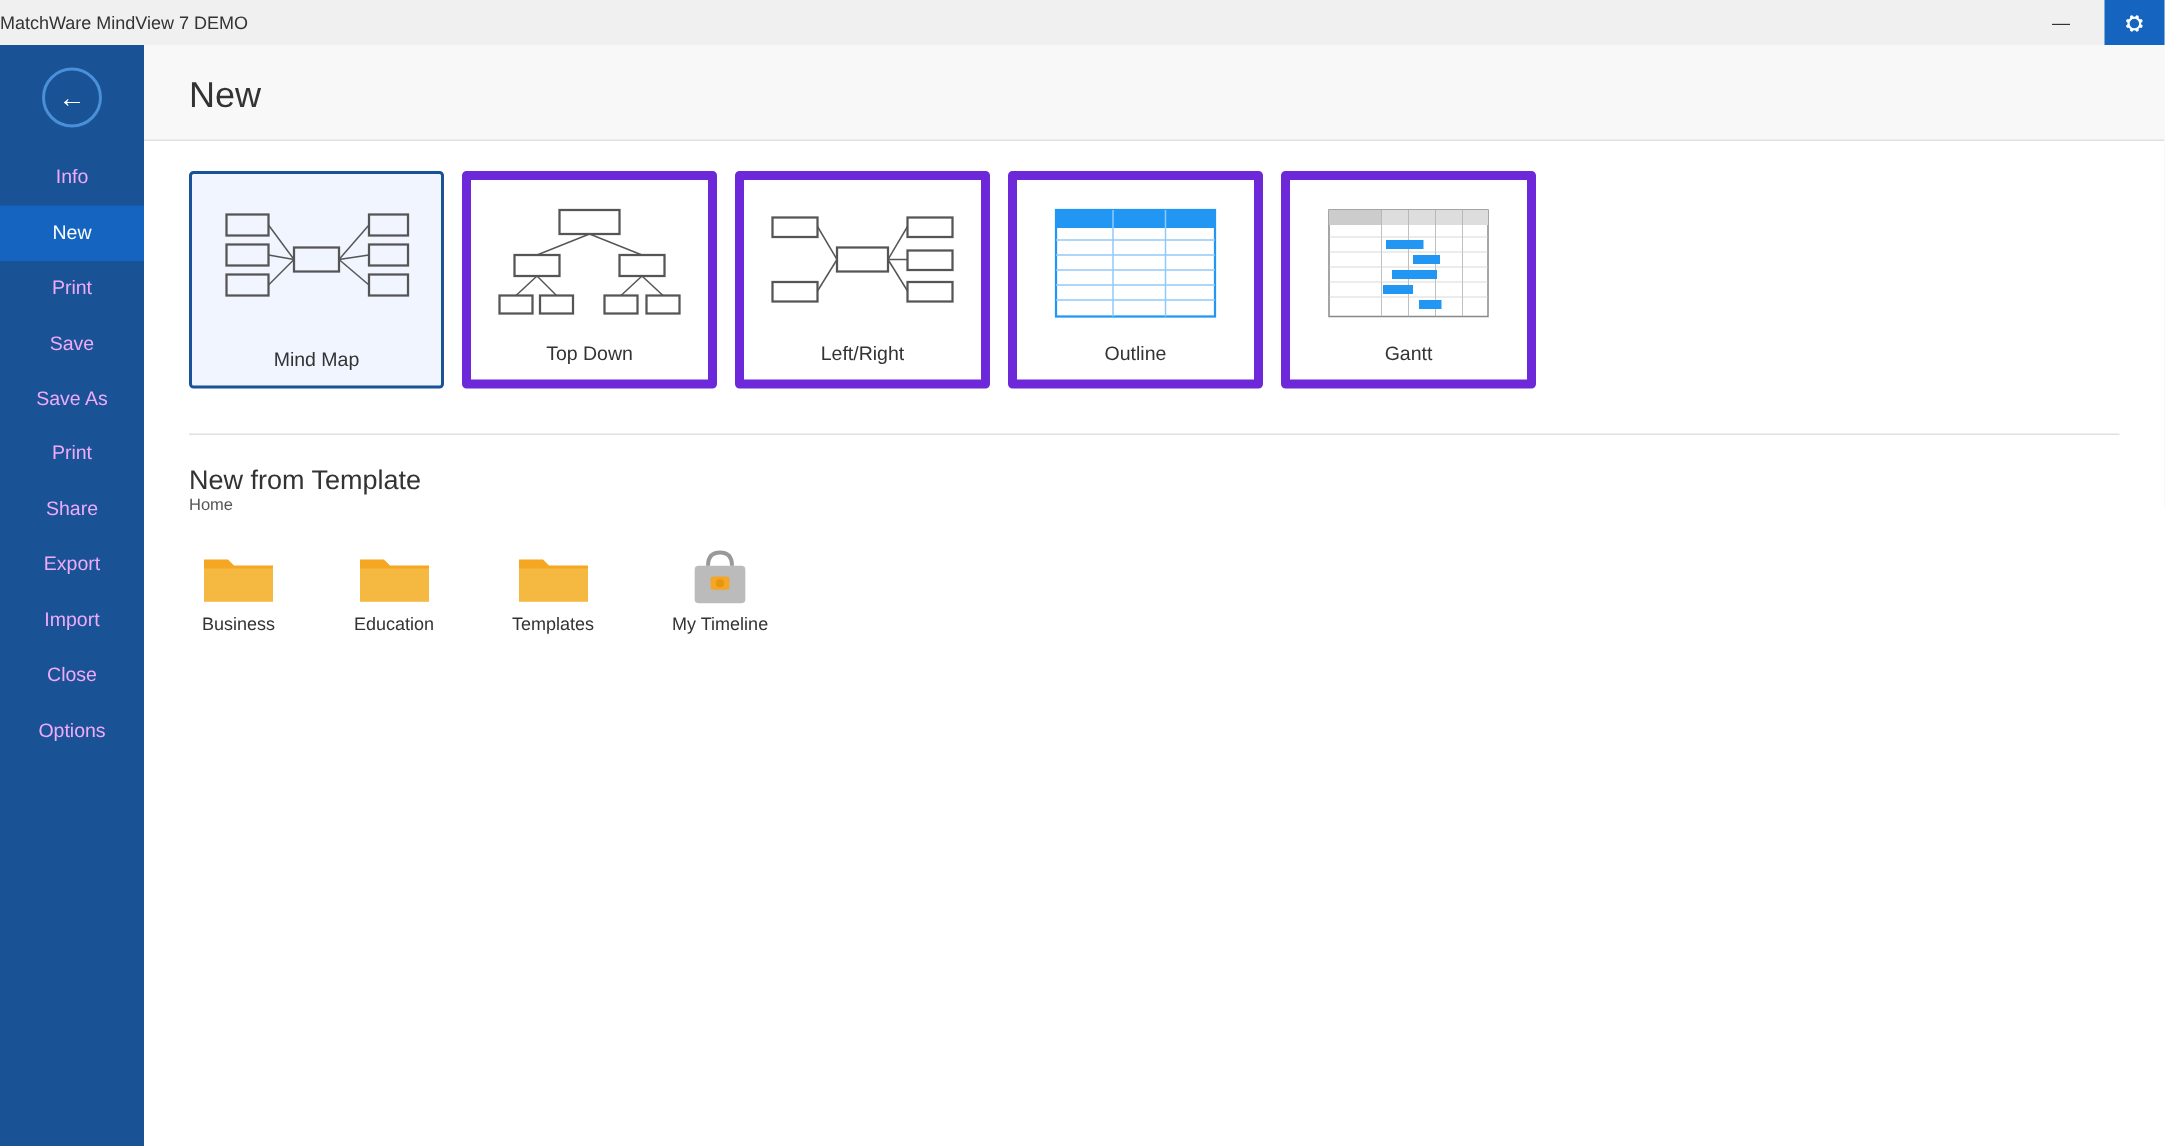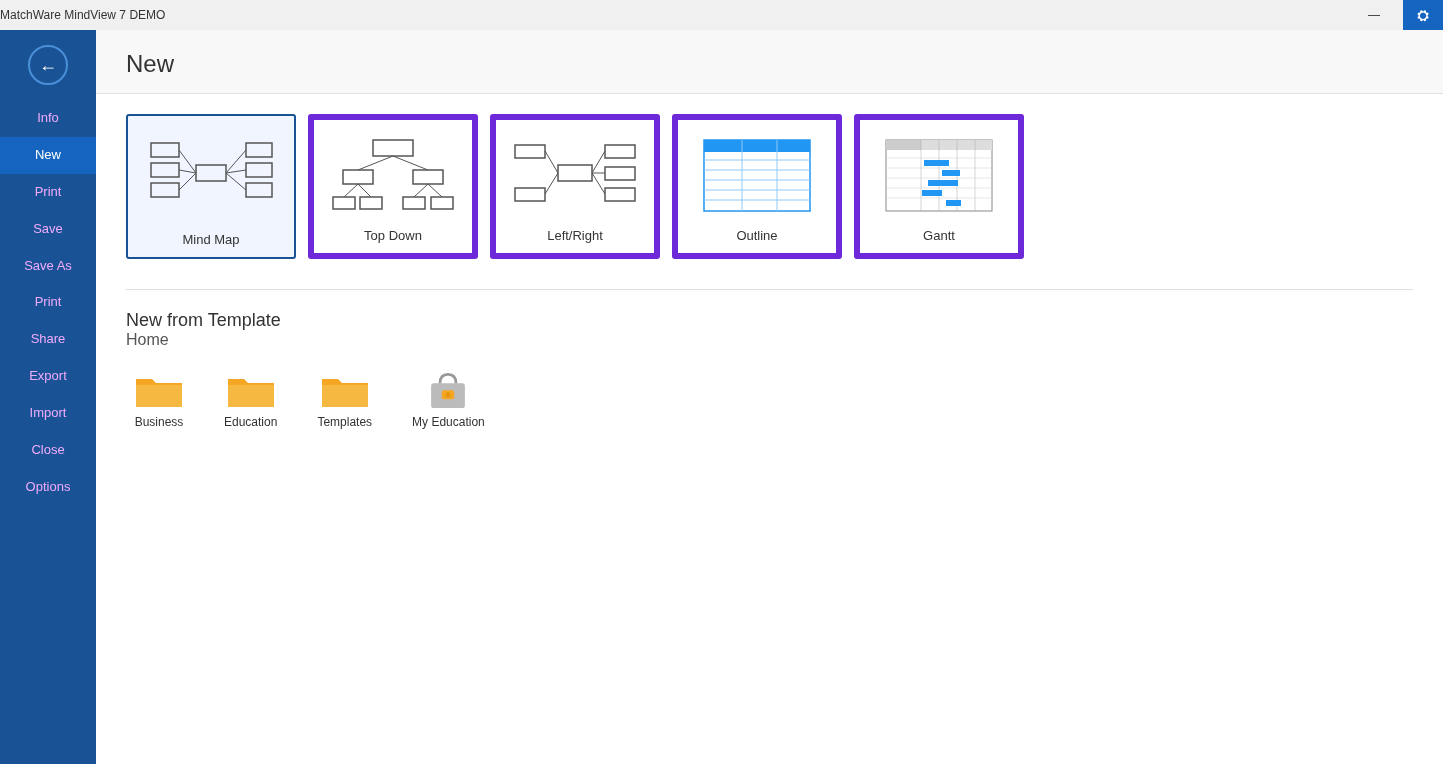--- a/index.html
+++ b/index.html
@@ -157,27 +157,27 @@
       justify-content: center;
     }
 
     
     .section-title {
       font-size: 18px;
       color: #333;
       font-weight: 400;
     }
     .template-section-label {
-      font-size: 16px;
+      font-size: 11px;
       color: #555;
       margin-bottom: 12px;
     }
     .template-folders {
       display: flex;
-      gap: 24px;
+      gap: 36px;
       flex-wrap: wrap;
     }
     .template-folder {
       display: flex;
       flex-direction: column;
       align-items: center;
       gap: 6px;
       cursor: pointer;
       padding: 8px;
       border-radius: 3px;
@@ -405,21 +405,21 @@
               <svg viewBox="0 0 50 45" width="50" height="45">
 
                 <rect x="6" y="16" width="38" height="28" rx="3" fill="#bbb" stroke="none"></rect>
 
                 <path d="M16,16 Q16,6 25,6 Q34,6 34,16" fill="none" stroke="#999" stroke-width="3"></path>
 
                 <rect x="18" y="24" width="14" height="10" rx="2" fill="#f5a623"></rect>
                 <circle cx="25" cy="29" r="3" fill="#e6950e"></circle>
               </svg>
             </div>
-            <div class="folder-label">My Education</div>
+            <div class="folder-label">My Timeline</div>
           </div>
 
         </div>
       </div>
 
     </div>
   </div>
 
 </div>
 

